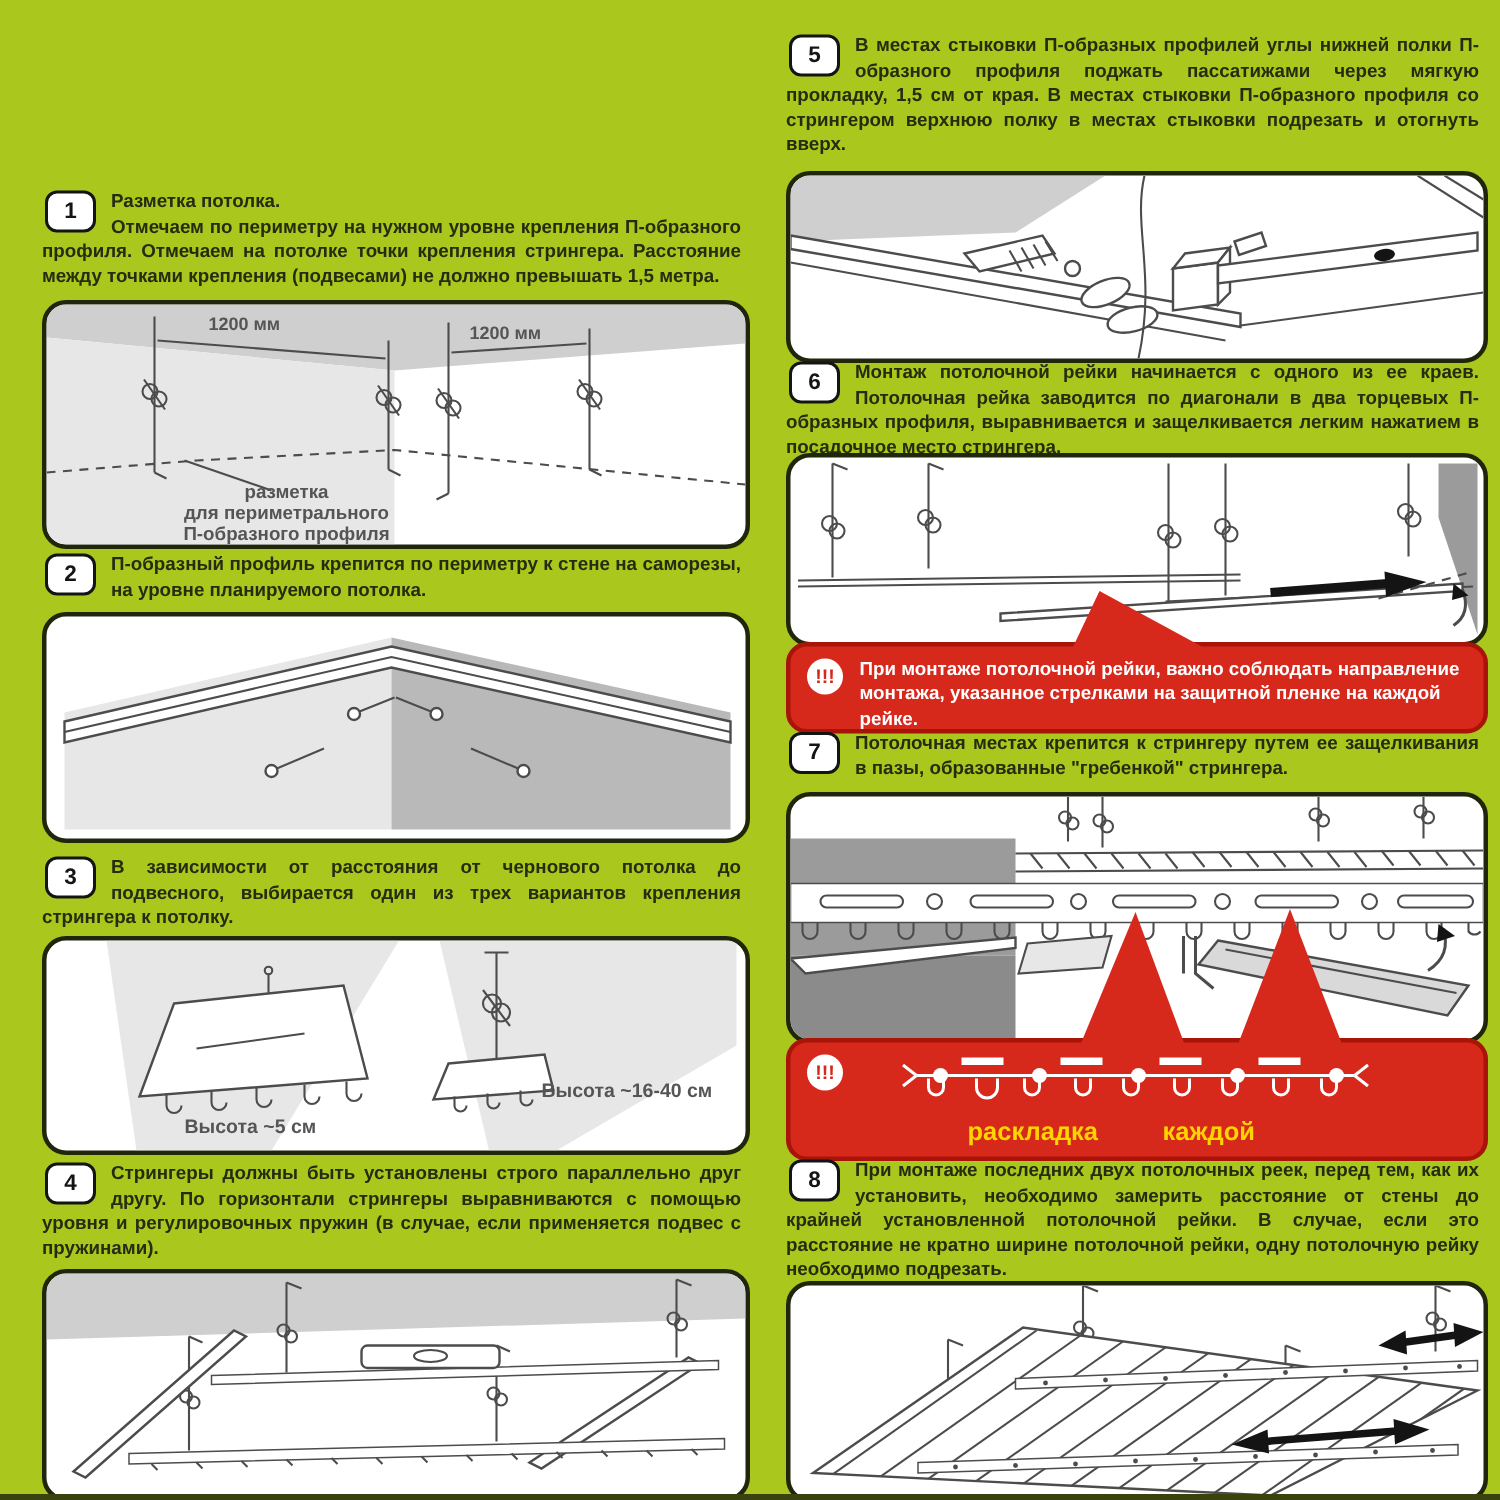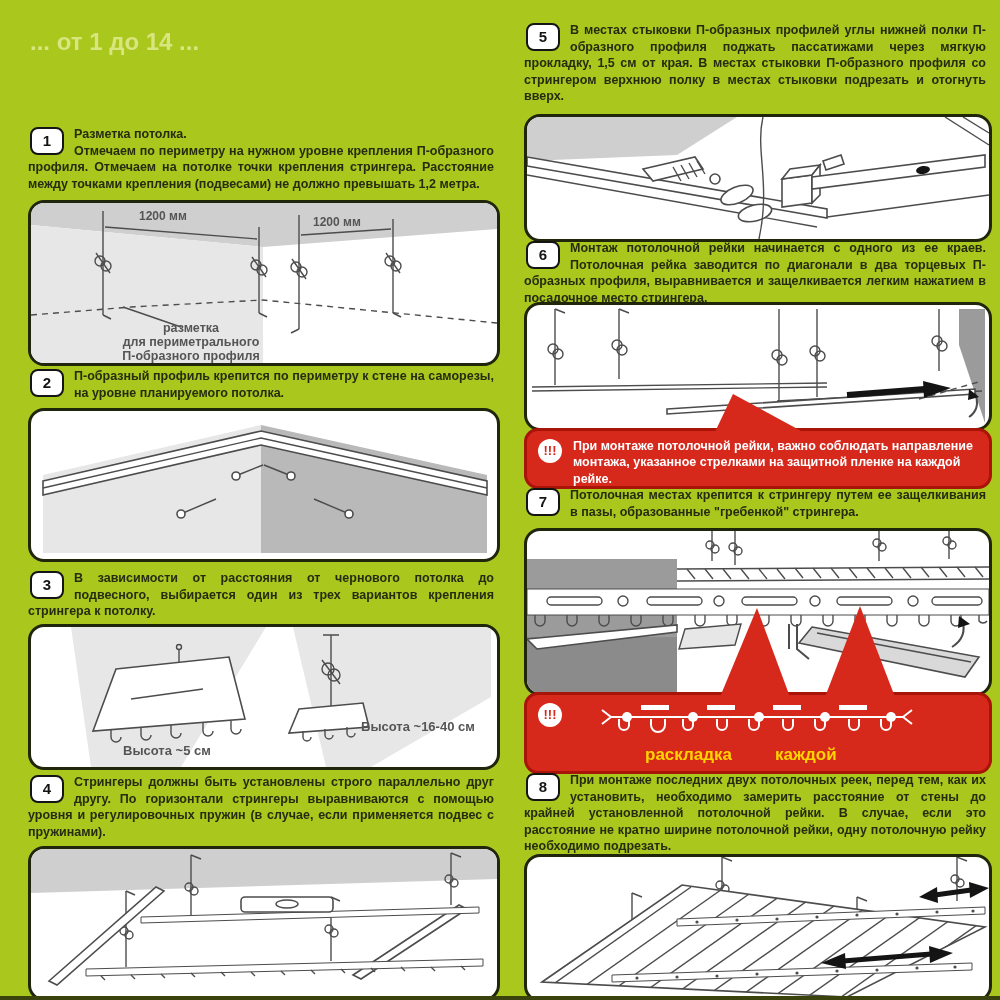--- a/index.html
+++ b/index.html
@@ -59,27 +59,26 @@
   svg .blk{fill:#141414;}
   svg .wht{stroke:#fff;stroke-width:2;fill:none;}
   svg .dash{stroke-dasharray:6 5;}
   .tri{position:absolute;width:0;height:0;z-index:6;}
   .bottom-edge{left:0;bottom:0;width:1000px;height:4px;background:#3a420d;}
 </style>
 </head>
 <body>
 
 <div class="abs hdr">
-  <div class="subtitle">... от 1 до 14 ...</div>
 </div>
 
 <div class="abs step" style="left:28px;top:126px;width:466px;">
   <span class="badge">1</span>
   <p class="stext">Разметка потолка.
-Отмечаем по периметру на нужном уровне крепления П-образного профиля. Отмечаем на потолке точки крепления стрингера. Расстояние между точками крепления (подвесами) не должно превышать 1,2 метра.</p>
+Отмечаем по периметру на нужном уровне крепления П-образного профиля. Отмечаем на потолке точки крепления стрингера. Расстояние между точками крепления (подвесами) не должно превышать 1,5 метра.</p>
 </div>
 
 <div class="abs figbox" style="left:28px;top:200px;width:466px;height:160px;">
   <svg width="466" height="160" viewBox="0 0 466 160">
     <polygon class="g1" points="0,0 466,0 466,26 232,44 0,22"></polygon>
     <polygon class="g2" points="0,22 232,44 232,160 0,160"></polygon>
     <g>
       <line class="s1" x1="72" y1="8" x2="72" y2="112"></line>
         <circle class="s1" cx="69" cy="58" r="5"></circle>
         <circle class="s1" cx="75" cy="63" r="5"></circle>

